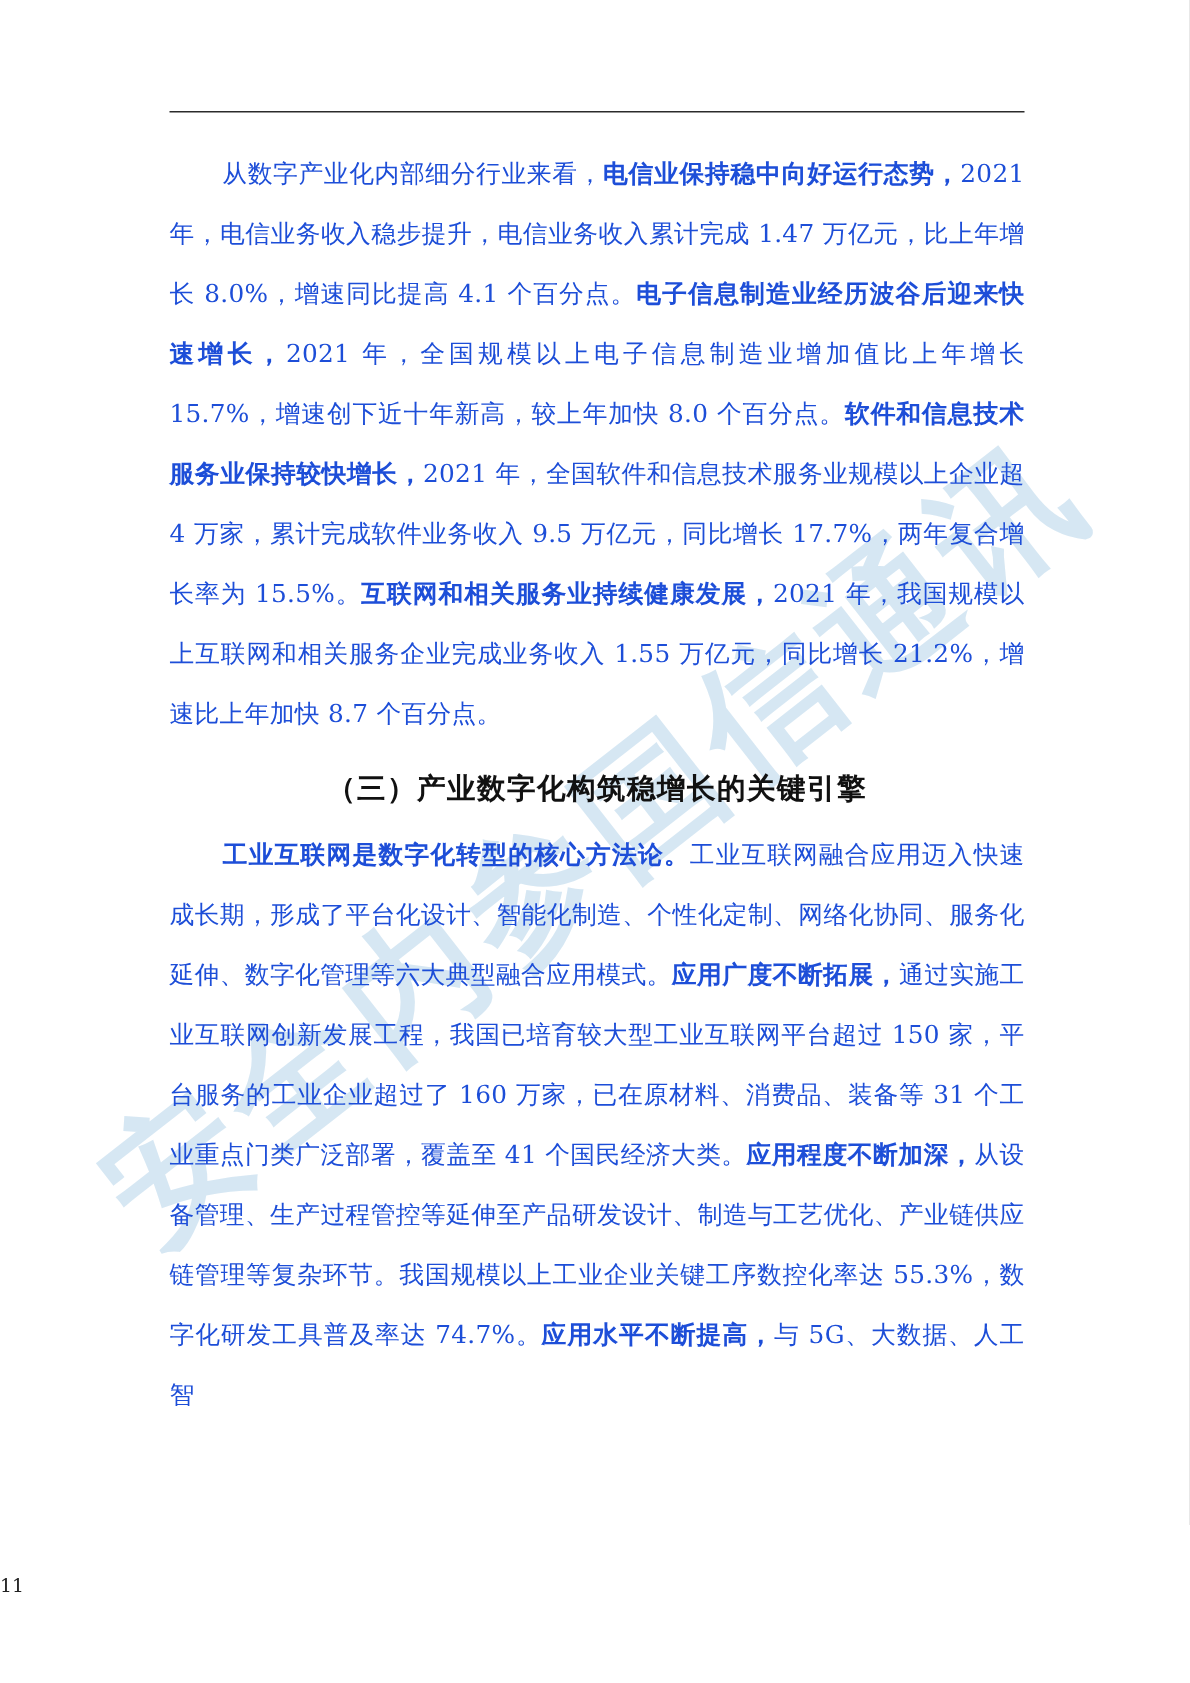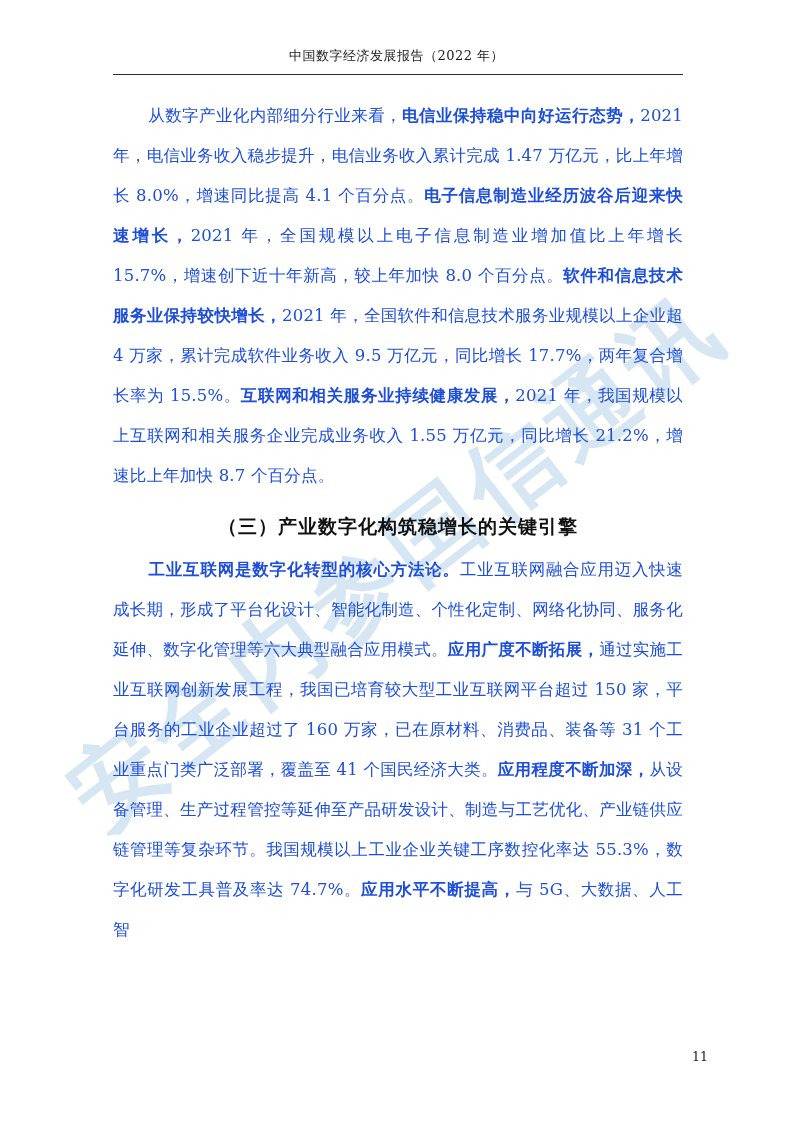--- a/index.html
+++ b/index.html
@@ -93,35 +93,34 @@
     font-weight: bold;
     text-align: center;
     color: #111;
     letter-spacing: 1px;
   }
   .pagenum {
     position: absolute;
     bottom: 58px;
     left: 0;
     width: 708px;
-    text-align: right;
+    text-align: left;
     font-size: 12.5px;
     color: #222;
     z-index: 10;
   }
 </style>
 </head>
 <body>
 
 <div class="page">
   <div class="page-inner">
 
     <div class="watermark">安全内参国信通讯</div>
 
-    <div class="header">中国数字经济发展报告（2022 年）</div>
     <div class="header-rule"></div>
 
     <div class="content">
       <p class="para"><span class="indent"></span><span id="p1"><span>从数字产业化内部细分行业来看，</span><b class="bold">电信业保持稳中向好运行态势，</b><span>2021 年，电信业务收入稳步提升，电信业务收入累计完成 1.47 万亿元，比上年增长 8.0%，增速同比提高 4.1 个百分点。</span><b class="bold">电子信息制造业经历波谷后迎来快速增长，</b><span>2021 年，全国规模以上电子信息制造业增加值比上年增长 15.7%，增速创下近十年新高，较上年加快 8.0 个百分点。</span><b class="bold">软件和信息技术服务业保持较快增长，</b><span>2021 年，全国软件和信息技术服务业规模以上企业超 4 万家，累计完成软件业务收入 9.5 万亿元，同比增长 17.7%，两年复合增长率为 15.5%。</span><b class="bold">互联网和相关服务业持续健康发展，</b><span>2021 年，我国规模以上互联网和相关服务企业完成业务收入 1.55 万亿元，同比增长 21.2%，增速比上年加快 8.7 个百分点。</span></span></p>
 
       <h2 class="section">（三）产业数字化构筑稳增长的关键引擎</h2>
 
       <p class="para"><span class="indent"></span><span id="p2"><b class="bold">工业互联网是数字化转型的核心方法论。</b><span>工业互联网融合应用迈入快速成长期，形成了平台化设计、智能化制造、个性化定制、网络化协同、服务化延伸、数字化管理等六大典型融合应用模式。</span><b class="bold">应用广度不断拓展，</b><span>通过实施工业互联网创新发展工程，我国已培育较大型工业互联网平台超过 150 家，平台服务的工业企业超过了 160 万家，已在原材料、消费品、装备等 31 个工业重点门类广泛部署，覆盖至 41 个国民经济大类。</span><b class="bold">应用程度不断加深，</b><span>从设备管理、生产过程管控等延伸至产品研发设计、制造与工艺优化、产业链供应链管理等复杂环节。我国规模以上工业企业关键工序数控化率达 55.3%，数字化研发工具普及率达 74.7%。</span><b class="bold">应用水平不断提高，</b><span>与 5G、大数据、人工智</span></span></p>
     </div>
 

